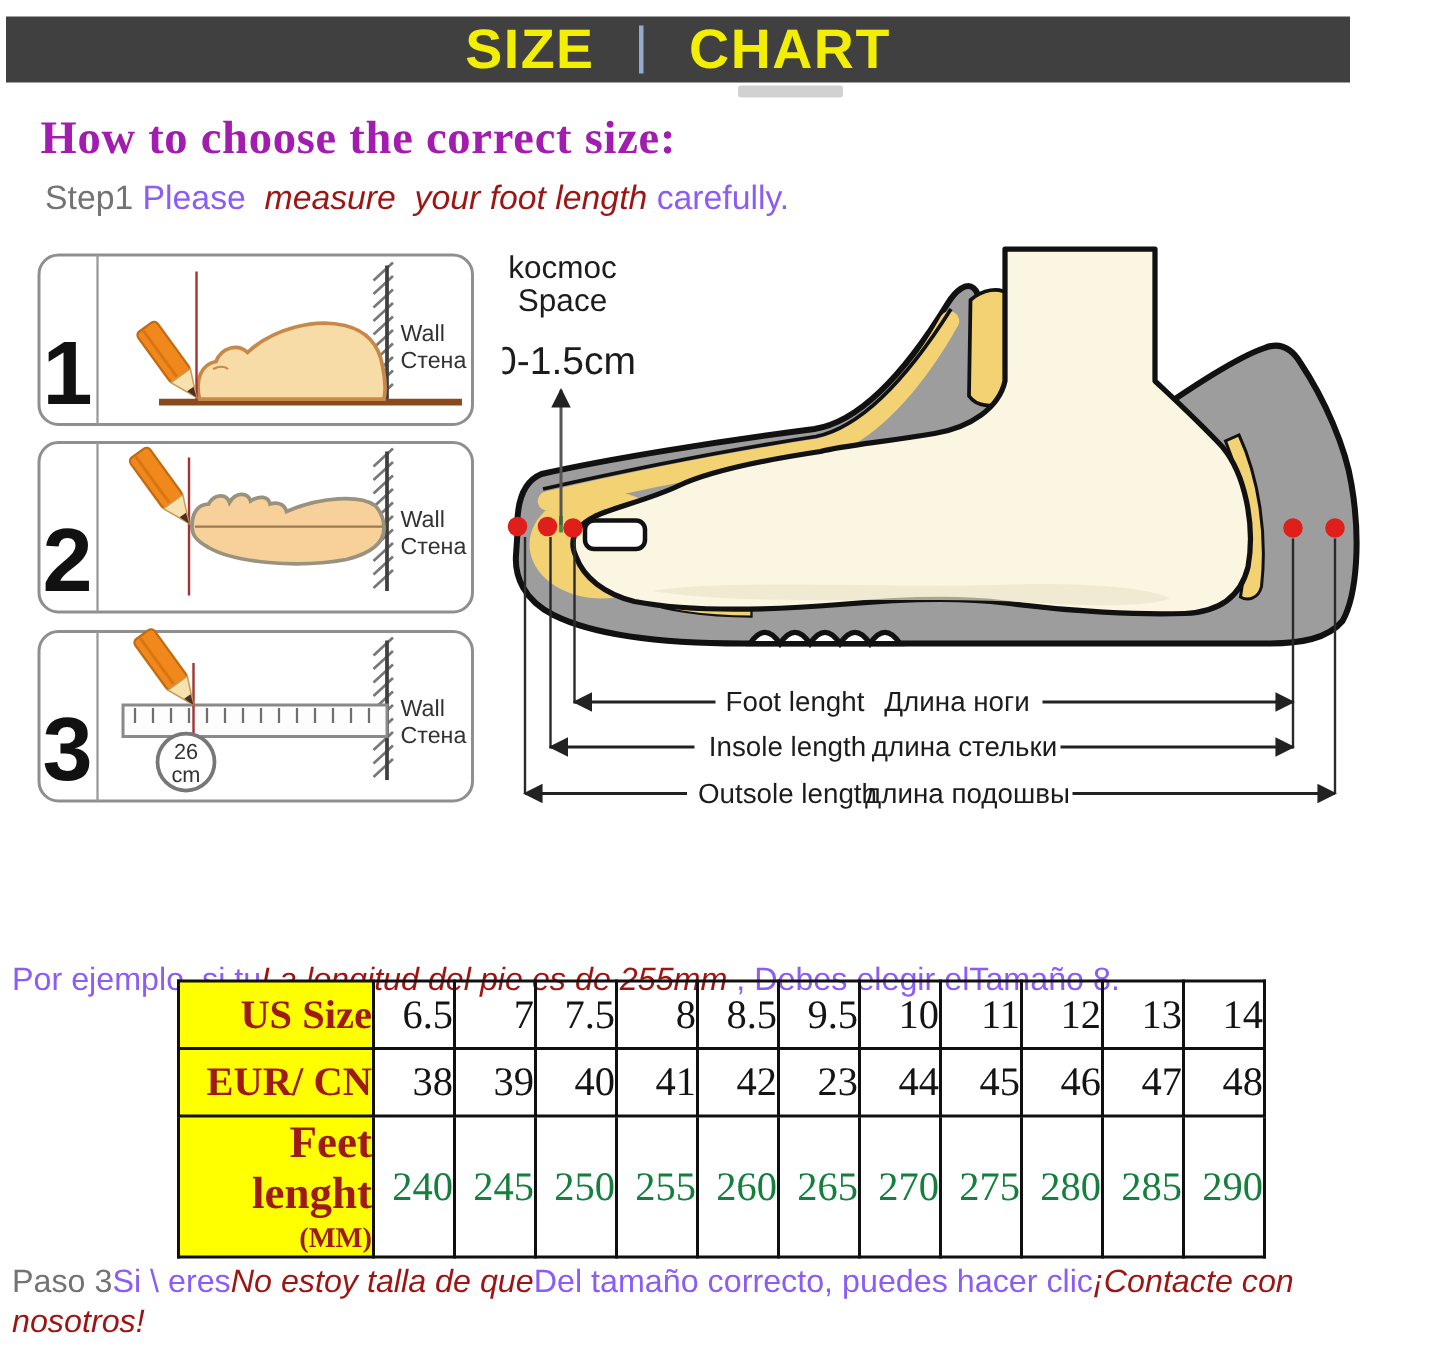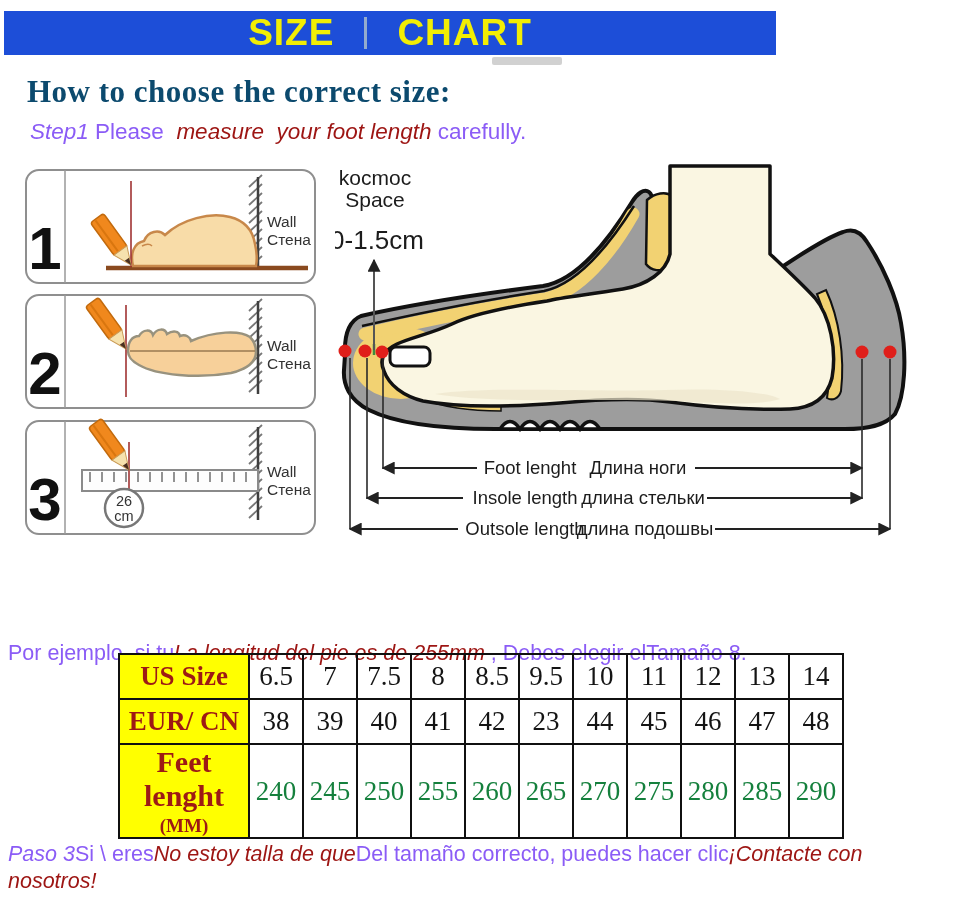--- a/index.html
+++ b/index.html
@@ -2,63 +2,63 @@
 <html><head>
 <meta charset="utf-8">
 <style>
   html,body { margin:0; padding:0; background:#fff; }
   .page {
     position:relative; width:960px; height:907px; background:#ffffff;
     font-family:"Liberation Sans", sans-serif; overflow:hidden;
   }
   
   .banner {
-    position:absolute; left:4px; top:11px; width:772px; height:44px;
-    background:#1d4ed8; display:flex; align-items:center; justify-content:center;
+    position:absolute; left:4px; top:11px; width:896px; height:44px;
+    background:#404040; display:flex; align-items:center; justify-content:center;
   }
   .banner-word {
     color:#f2ee04; font-size:37px; font-weight:bold; letter-spacing:1px;
   }
   .banner-divider { width:3px; height:32px; background:#93abce; margin:0 30px; }
   .banner-artifact {
     position:absolute; left:492px; top:57px; width:70px; height:8px;
     background:#9a9a9a; opacity:.45; border-radius:2px;
   }
   
   .heading {
     position:absolute; left:27px; top:74px;
     font-family:"Liberation Serif", serif; font-weight:bold;
-    font-size:31px; color:#0c4a6e; letter-spacing:.5px;
+    font-size:31px; color:#a21caf; letter-spacing:.5px;
   }
   .step1-line {
     position:absolute; left:30px; top:119px; font-size:22.5px;
     white-space:pre-wrap; color:#1c1c1c;
   }
-  .red-bright { color:#8b5cf6;font-style:italic; }
+  .red-bright { color:#737373; }
   .red-dark   { color:#9d1513;font-style:italic; }
   .txt-black  { color:#8b5cf6; }
   .paso2 {
     position:absolute; left:8px; top:576px; font-size:21.5px;
     line-height:31px; white-space:pre-wrap; color:#1c1c1c;
   }
   .paso3 {
     position:absolute; left:8px; top:841px; width:945px; font-size:21.5px;
     line-height:27px; white-space:pre-wrap; color:#1c1c1c;
   }
   
   .steps-svg { position:absolute; left:18px; top:165px; }
   .shoe-svg  { position:absolute; left:335px; top:158px; }
   .svg-label { font-family:"Liberation Sans", sans-serif; }
   
   .size-table {
     position:absolute; left:118px; top:653px; border-collapse:collapse;
     table-layout:fixed; font-family:"Liberation Serif", serif;
   }
   .size-table td {
-    border:2px solid #101010; text-align:center; vertical-align:middle;
+    border:2px solid #101010; text-align:right; vertical-align:middle;
     padding:0; font-size:27px; color:#141414;
   }
   .size-table td.rowhead {
     background:#ffff00; color:#9d1a15; font-weight:bold; font-size:27px;
   }
   .size-table tr.r1 td, .size-table tr.r2 td { height:43px; }
   .size-table tr.r3 td { height:80px; }
   .size-table tr.r3 td.val { color:#15803d; }
   .rowhead-sub { font-size:19px; font-weight:bold; margin-top:2px; }
   .rowhead-main2 { font-size:30px; }

